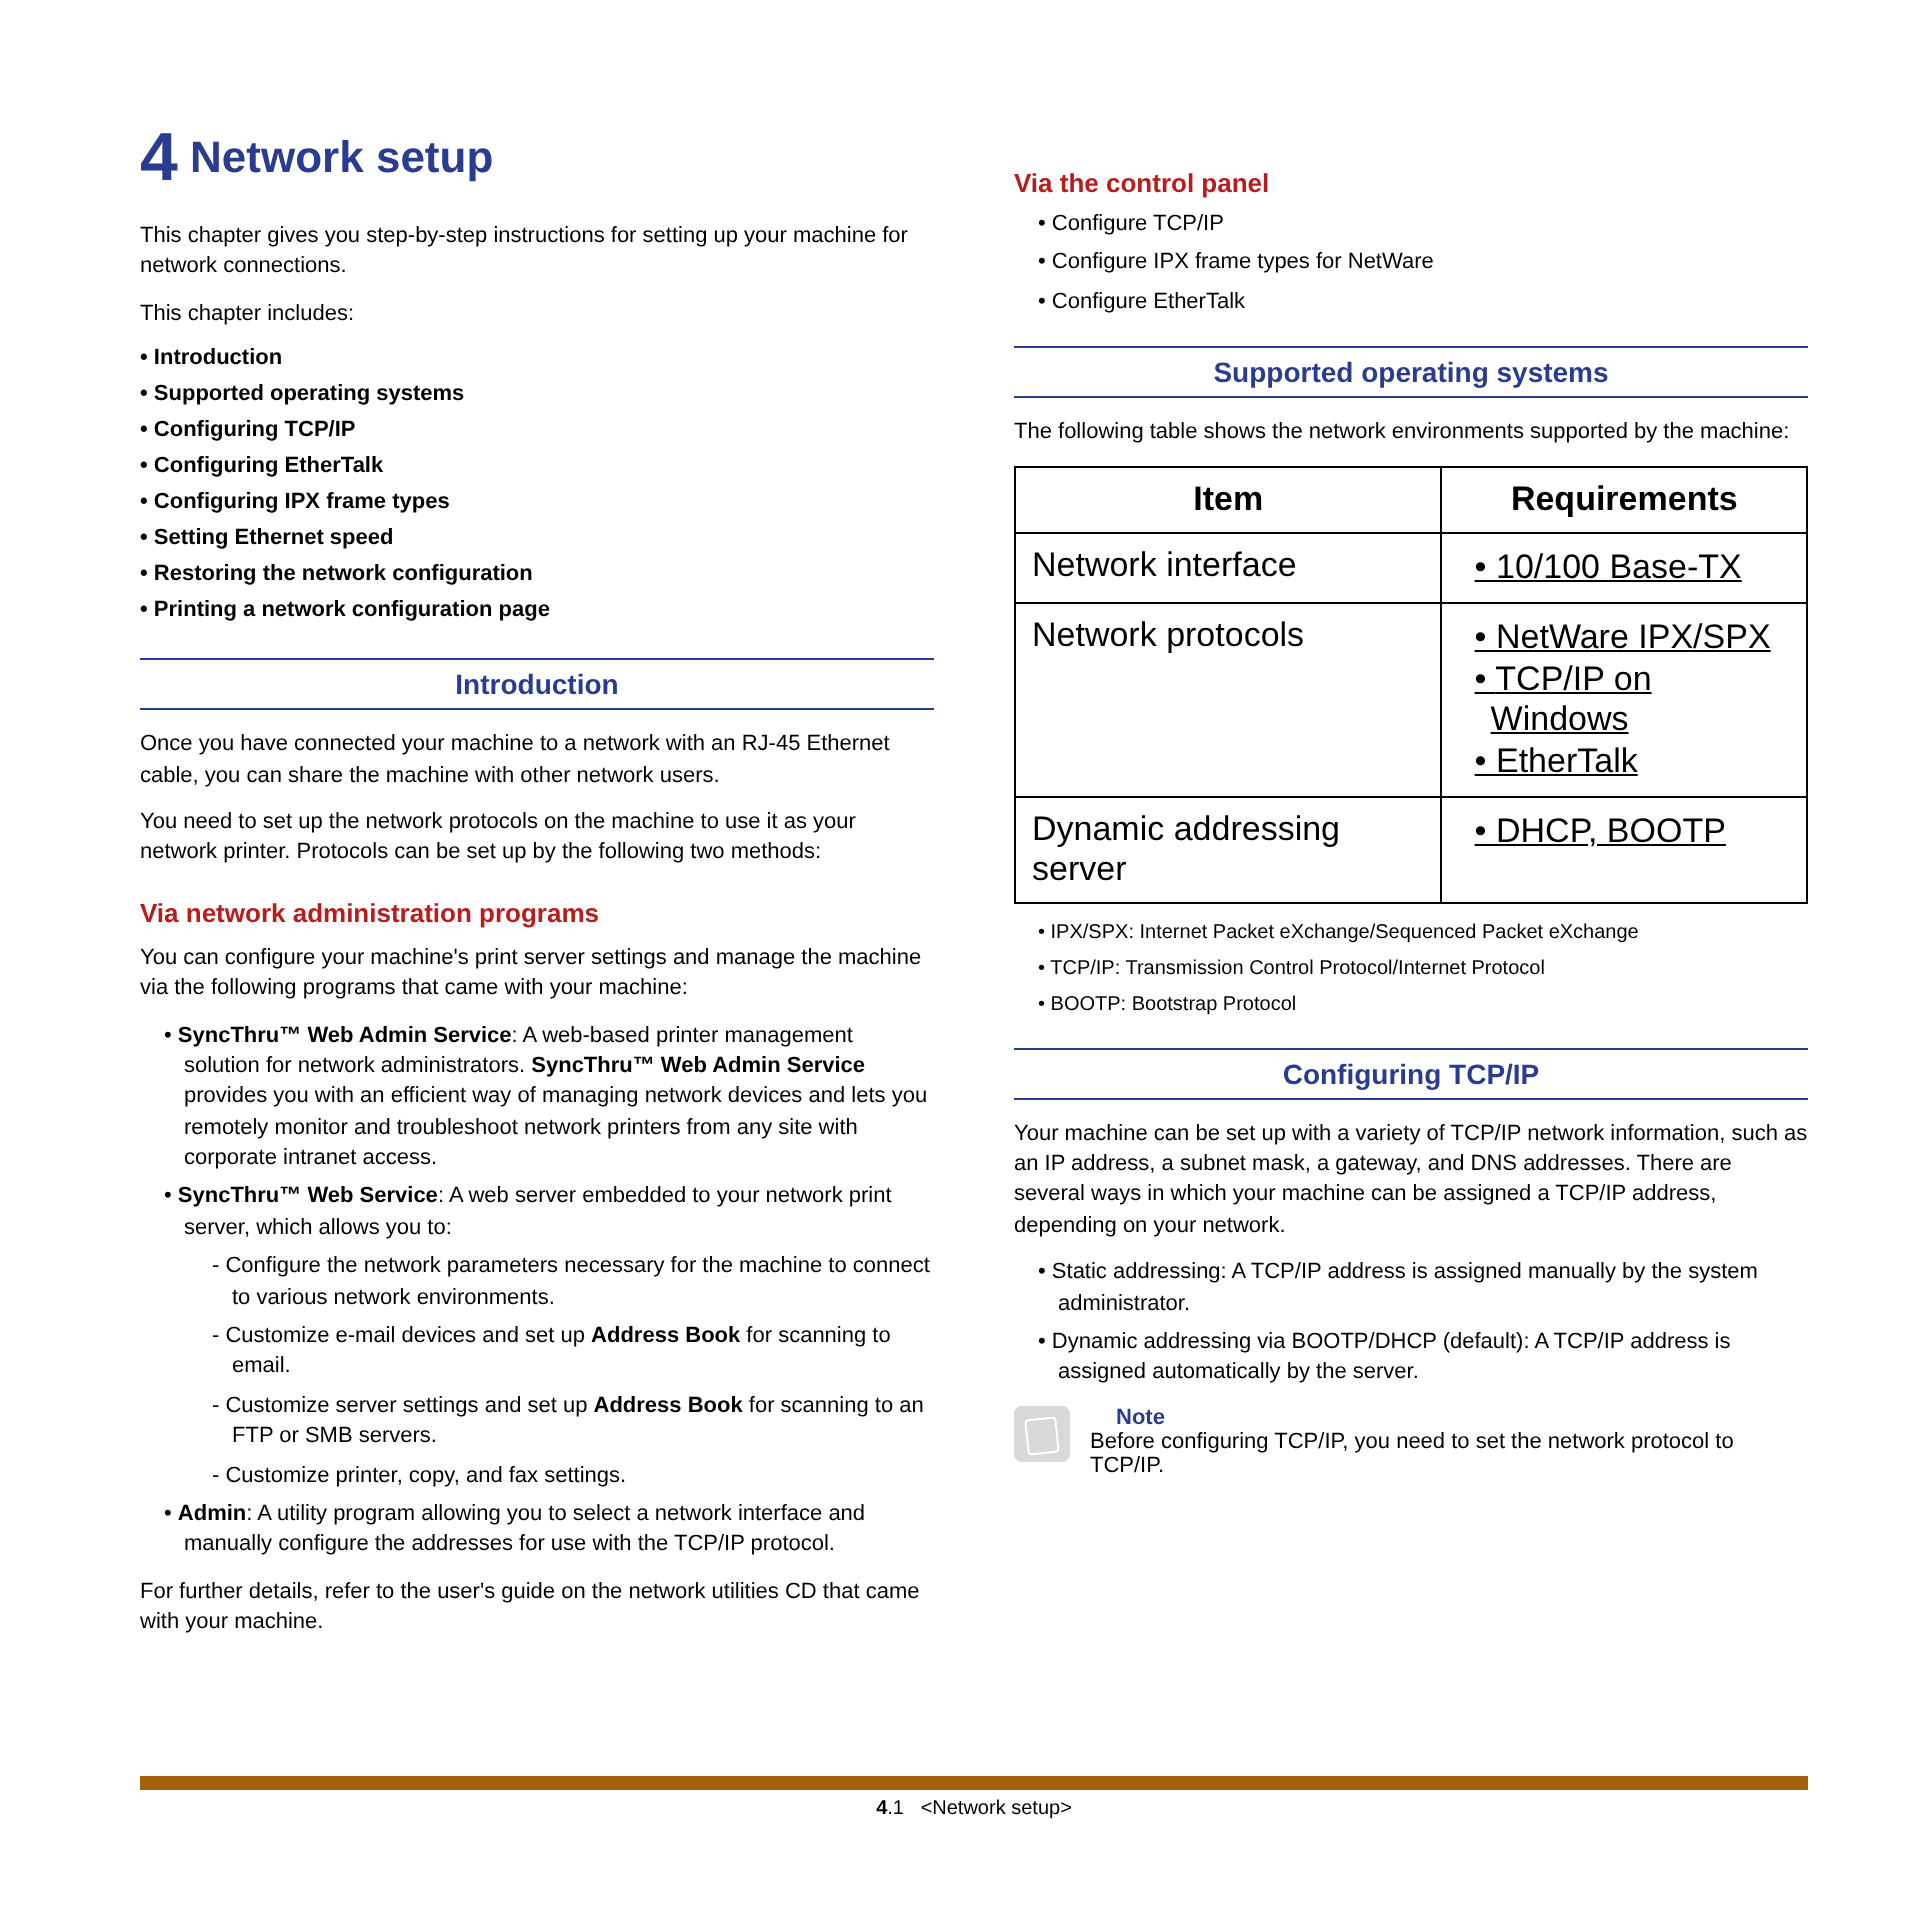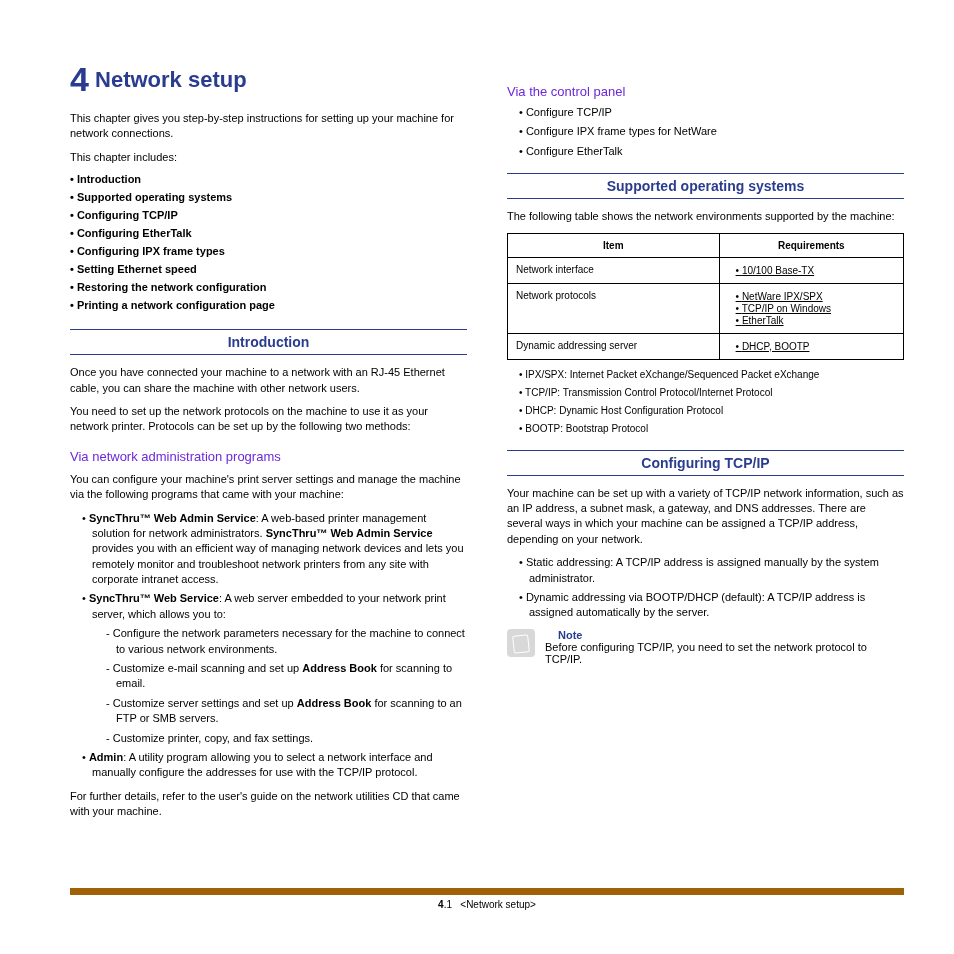--- a/index.html
+++ b/index.html
@@ -65,22 +65,22 @@
   .section-h {
     text-align: center;
     font-size: 14px;
     font-weight: bold;
     color: #2a3c8f;
     margin: 0;
     padding: 2px 0;
   }
   .subsection-h {
     font-size: 13px;
-    font-weight: normal;
-    color: #6d28d9;
+    font-weight: bold;
+    color: #b91c1c;
     margin: 14px 0 6px 0;
   }
   ul.bul {
     list-style: none;
     padding-left: 12px;
     margin: 4px 0;
   }
   ul.bul > li {
     margin: 4px 0;
     line-height: 1.4;
@@ -101,21 +101,21 @@
     text-indent: -10px;
     padding-left: 10px;
   }
   ul.dash > li::before {
     content: "-  ";
   }
   table.req {
     border-collapse: collapse;
     width: 100%;
     margin: 8px 0;
-    font-size: 10px;
+    font-size: 17px;
   }
   table.req th {
     border: 1px solid #000;
     padding: 6px 8px;
     font-weight: bold;
     text-align: center;
     background: #fff;
   }
   table.req td {
     border: 1px solid #000;
@@ -210,21 +210,21 @@
       <h3 class="subsection-h">Via network administration programs</h3>
       <p>You can configure your machine's print server settings and manage the machine via the following programs that came with your machine:</p>
       <ul class="bul">
         <li>
           <b>SyncThru™ Web Admin Service</b><span>: A web-based printer management solution for network administrators. </span><b>SyncThru™ Web Admin Service</b><span> provides you with an efficient way of managing network devices and lets you remotely monitor and troubleshoot network printers from any site with corporate intranet access.</span>
         </li>
         <li>
           <b>SyncThru™ Web Service</b><span>: A web server embedded to your network print server, which allows you to:</span>
           <ul class="dash">
             <li>Configure the network parameters necessary for the machine to connect to various network environments.</li>
-            <li><span>Customize e-mail scanning and set up </span><b>Address Book</b><span> for scanning to email.</span></li>
+            <li><span>Customize e-mail devices and set up </span><b>Address Book</b><span> for scanning to email.</span></li>
             <li><span>Customize server settings and set up </span><b>Address Book</b><span> for scanning to an FTP or SMB servers.</span></li>
             <li>Customize printer, copy, and fax settings.</li>
           </ul>
         </li>
         <li>
           <b>Admin</b><span>: A utility program allowing you to select a network interface and manually configure the addresses for use with the TCP/IP protocol.</span>
         </li>
       </ul>
       <p>For further details, refer to the user's guide on the network utilities CD that came with your machine.</p>
     </div>
@@ -273,21 +273,20 @@
                   <li>DHCP, BOOTP</li>
                 </ul>
               </td>
         </tr>
       </tbody>
         </table>
 
       <ul class="bul" style="font-size:10px">
         <li>IPX/SPX: Internet Packet eXchange/Sequenced Packet eXchange</li>
         <li>TCP/IP: Transmission Control Protocol/Internet Protocol</li>
-        <li>DHCP: Dynamic Host Configuration Protocol</li>
         <li>BOOTP: Bootstrap Protocol</li>
       </ul>
 
       <hr class="hr-top">
       <h2 class="section-h">Configuring TCP/IP</h2>
       <hr class="hr-bot">
       <p>Your machine can be set up with a variety of TCP/IP network information, such as an IP address, a subnet mask, a gateway, and DNS addresses. There are several ways in which your machine can be assigned a TCP/IP address, depending on your network.</p>
       <ul class="bul">
         <li>Static addressing: A TCP/IP address is assigned manually by the system administrator.</li>
         <li>Dynamic addressing via BOOTP/DHCP (default): A TCP/IP address is assigned automatically by the server.</li>

